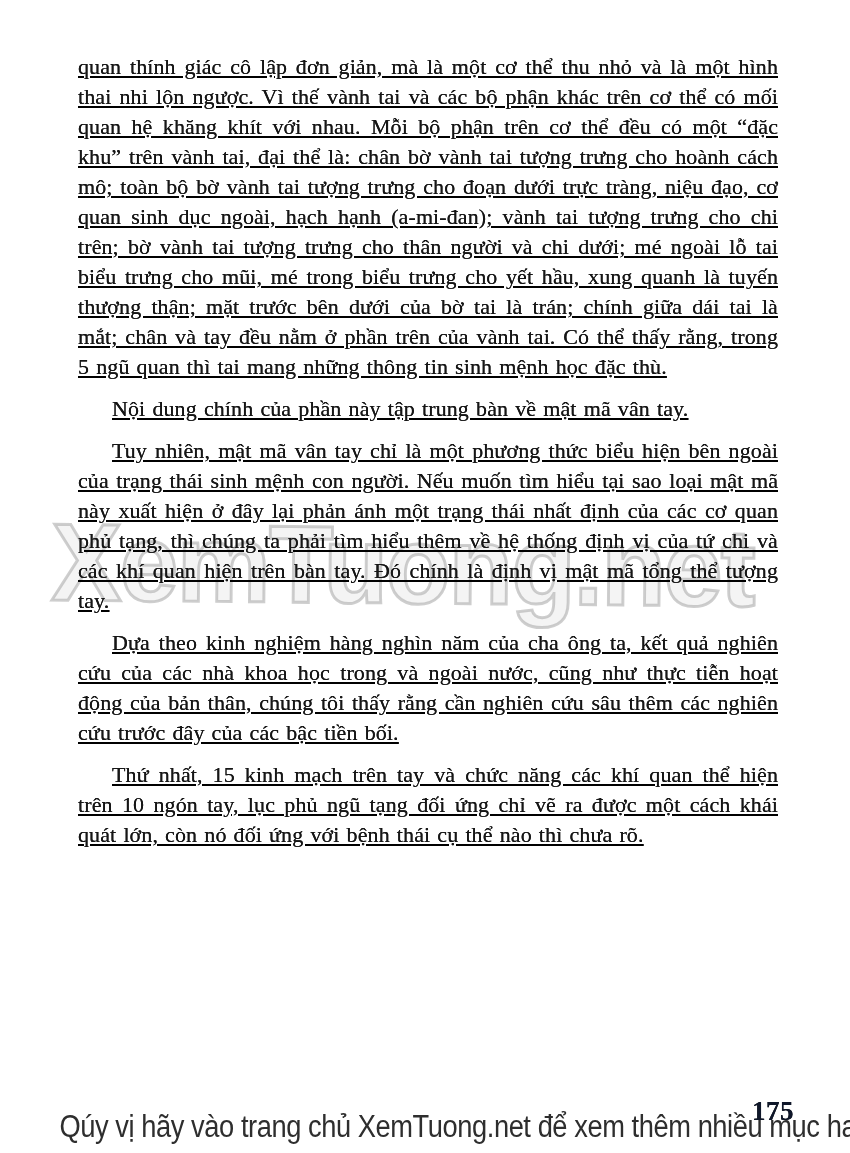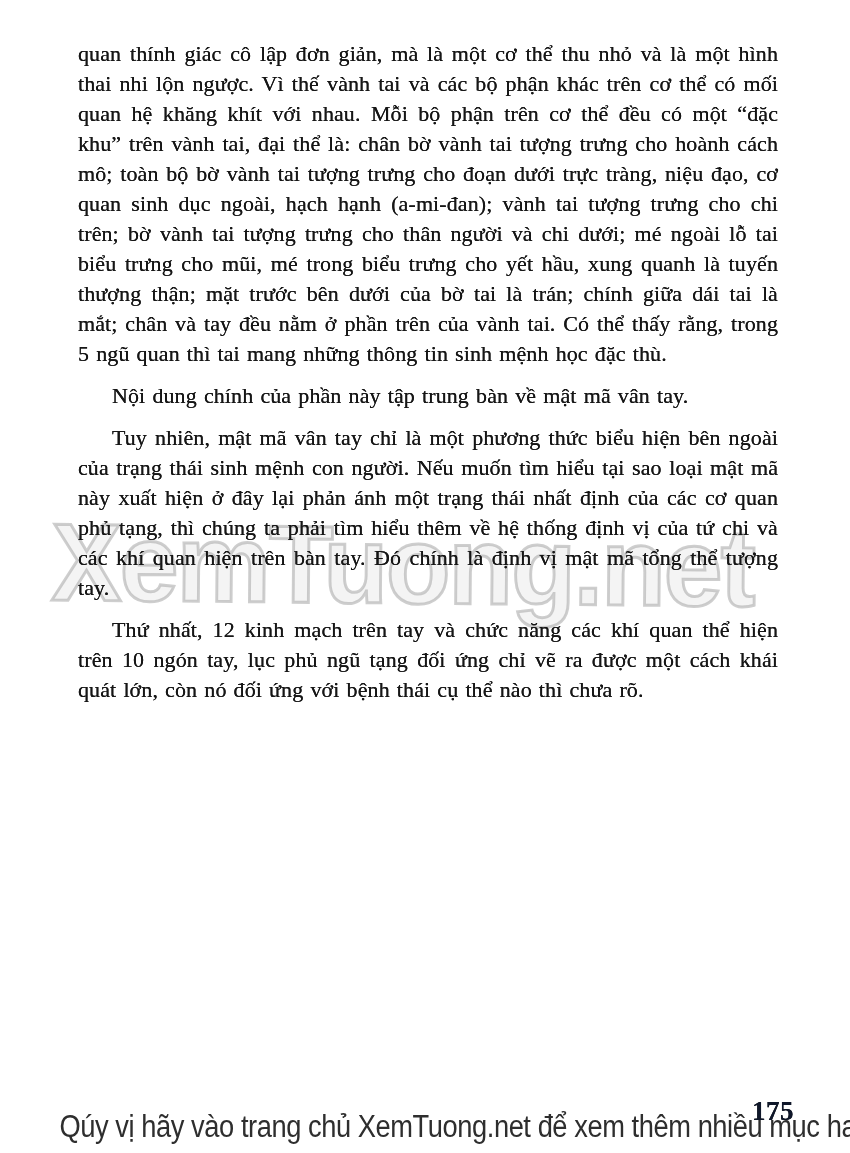--- a/index.html
+++ b/index.html
@@ -8,21 +8,22 @@
     width: 850px;
     height: 1153px;
     margin: 0 auto;
     background: #ffffff;
     overflow: hidden;
     font-family: "Liberation Serif", serif;
   }
   .content {
     position: relative;
     z-index: 1;
-    padding: 39px 72px 0 78px;
+    padding: 52px 72px 0 78px;
+    text-decoration: underline;
   }
   p.body {
     margin: 0;
     font-size: 22px;
     line-height: 30px;
     text-align: justify;
     color: #161616;
     letter-spacing: 0.1px;
     word-spacing: 1.5px;
     text-shadow: 0 0 0.4px #161616;
@@ -100,22 +101,23 @@
 
   <div class="content">
 
     <p class="body">quan thính giác cô lập đơn giản, mà là một cơ thể thu nhỏ và là một hình thai nhi lộn ngược. Vì thế vành tai và các bộ phận khác trên cơ thể có mối quan hệ khăng khít với nhau. Mỗi bộ phận trên cơ thể đều có một “đặc khu” trên vành tai, đại thể là: chân bờ vành tai tượng trưng cho hoành cách mô; toàn bộ bờ vành tai tượng trưng cho đoạn dưới trực tràng, niệu đạo, cơ quan sinh dục ngoài, hạch hạnh (a-mi-đan); vành tai tượng trưng cho chi trên; bờ vành tai tượng trưng cho thân người và chi dưới; mé ngoài lỗ tai biểu trưng cho mũi, mé trong biểu trưng cho yết hầu, xung quanh là tuyến thượng thận; mặt trước bên dưới của bờ tai là trán; chính giữa dái tai là mắt; chân và tay đều nằm ở phần trên của vành tai. Có thể thấy rằng, trong 5 ngũ quan thì tai mang những thông tin sinh mệnh học đặc thù.</p>
 
 
     <p class="body indent">Nội dung chính của phần này tập trung bàn về mật mã vân tay.</p>
 
     <p class="body indent">Tuy nhiên, mật mã vân tay chỉ là một phương thức biểu hiện bên ngoài của trạng thái sinh mệnh con người. Nếu muốn tìm hiểu tại sao loại mật mã này xuất hiện ở đây lại phản ánh một trạng thái nhất định của các cơ quan phủ tạng, thì chúng ta phải tìm hiểu thêm về hệ thống định vị của tứ chi và các khí quan hiện trên bàn tay. Đó chính là định vị mật mã tổng thể tượng tay.</p>
 
+    <p class="body indent">Dựa theo kinh nghiệm hàng nghìn năm của cha ông ta, kết quả nghiên cứu của các nhà khoa học trong và ngoài nước, cũng như thực tiễn hoạt động của bản thân, chúng tôi thấy rằng cần nghiên cứu sâu thêm các nghiên cứu trước đây của các bậc tiền bối.</p>
 
-    <p class="body indent">Thứ nhất, 12 kinh mạch trên tay và chức năng các khí quan thể hiện trên 10 ngón tay, lục phủ ngũ tạng đối ứng chỉ vẽ ra được một cách khái quát lớn, còn nó đối ứng với bệnh thái cụ thể nào thì chưa rõ.</p>
+    <p class="body indent">Thứ nhất, 15 kinh mạch trên tay và chức năng các khí quan thể hiện trên 10 ngón tay, lục phủ ngũ tạng đối ứng chỉ vẽ ra được một cách khái quát lớn, còn nó đối ứng với bệnh thái cụ thể nào thì chưa rõ.</p>
 
 
   </div>
 
   <div class="footer">
     <span class="footer-text">Qúy vị hãy vào trang chủ XemTuong.net để xem thêm nhiều mục hay khác</span>
   </div>
 
   <div class="page-number">175</div>
 

